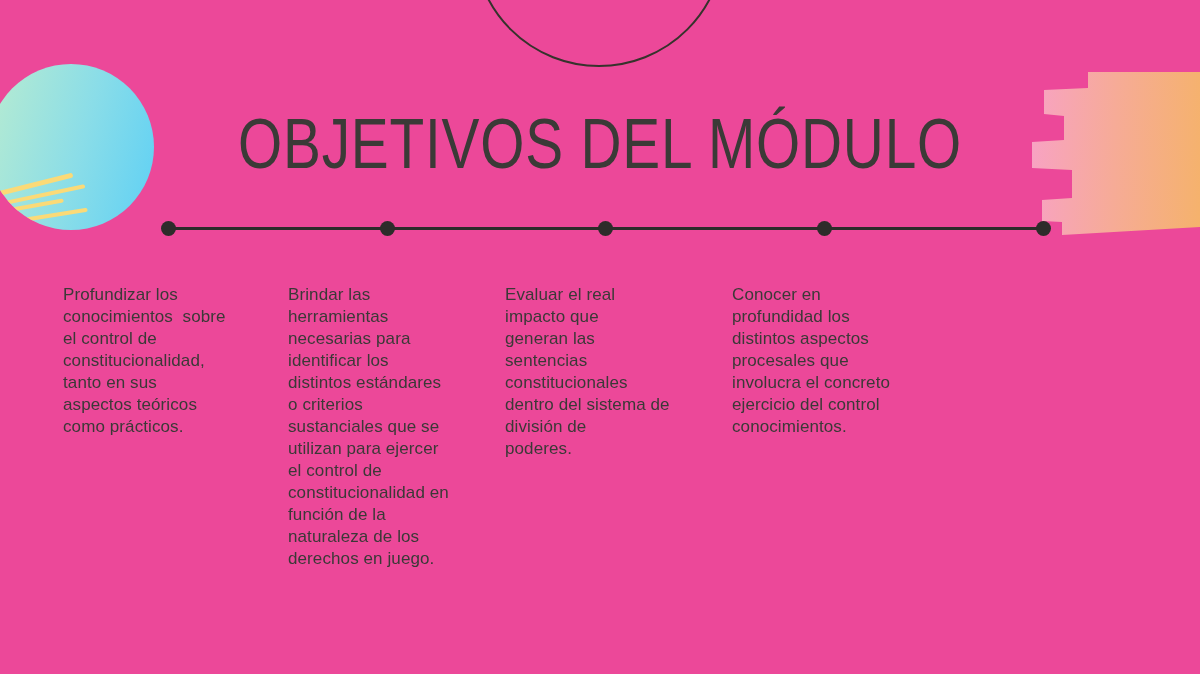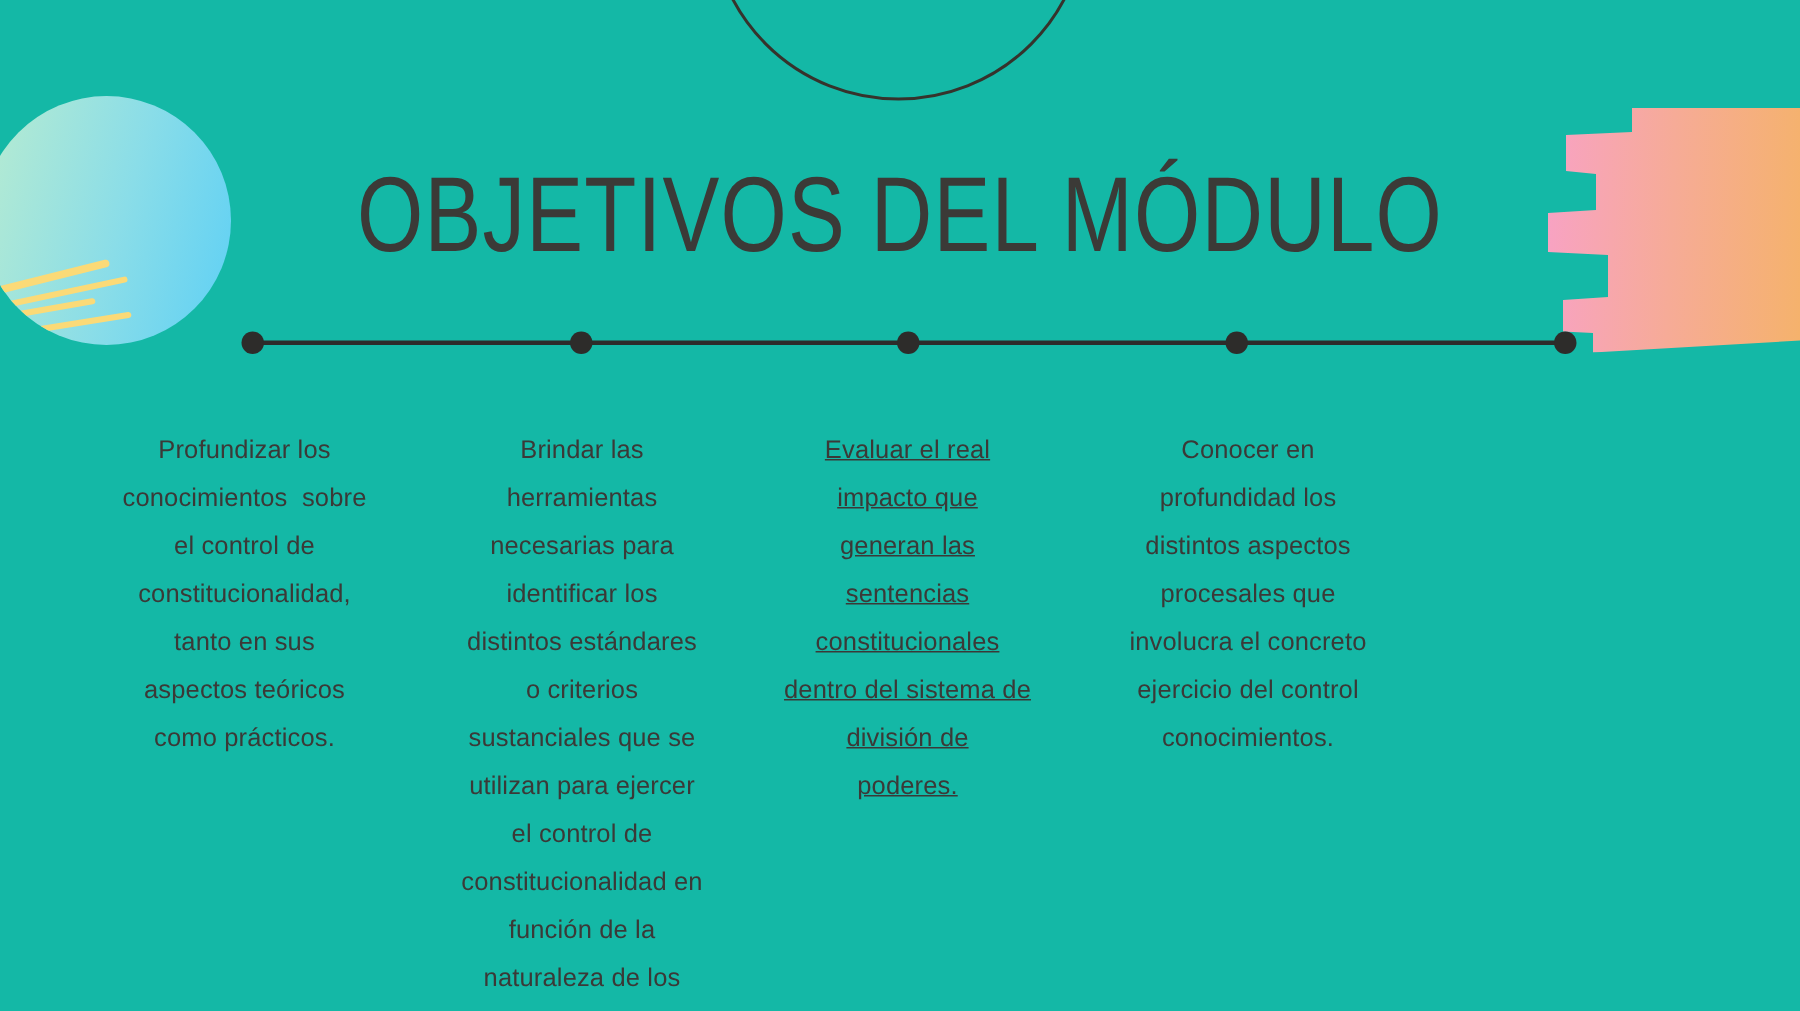--- a/index.html
+++ b/index.html
@@ -5,21 +5,21 @@
   html, body { margin: 0; padding: 0; }
   body {
     width: 1200px; height: 674px;
     font-family: "Liberation Sans", sans-serif;
     background: #fbda77;
   }
   .slide {
     position: relative;
     width: 1200px; height: 674px;
     overflow: hidden;
-    background: #14b8a6;
+    background: #ec4899;
   }
 
   
   .circle-outline {
     position: absolute;
     left: 473px; top: -185px;
     width: 252px; height: 252px;
     border: 2.5px solid #36332c;
     border-radius: 50%;
     box-sizing: border-box;
@@ -82,30 +82,29 @@
     top: 221px;
     width: 15px; height: 15px;
     border-radius: 50%;
     background: #2d2c2a;
   }
 
   
   .objective {
     position: absolute;
     top: 284px;
-    text-align: center;
     white-space: pre-line;
     font-size: 17px;
-    line-height: 32px;
+    line-height: 22px;
     color: #3b3937;
     letter-spacing: 0.1px;
   }
   .obj-1 { left: 63px;  width: 200px; }
   .obj-2 { left: 288px; width: 200px; }
-  .obj-3 { left: 505px; width: 200px; text-decoration: underline; }
+  .obj-3 { left: 505px; width: 200px; }
   .obj-4 { left: 732px; width: 200px; }
   .obj-5 { left: 945px; width: 204px; }
 </style>
 </head>
 <body>
 
 <div class="slide">
 
   <div class="circle-outline"></div>
 

